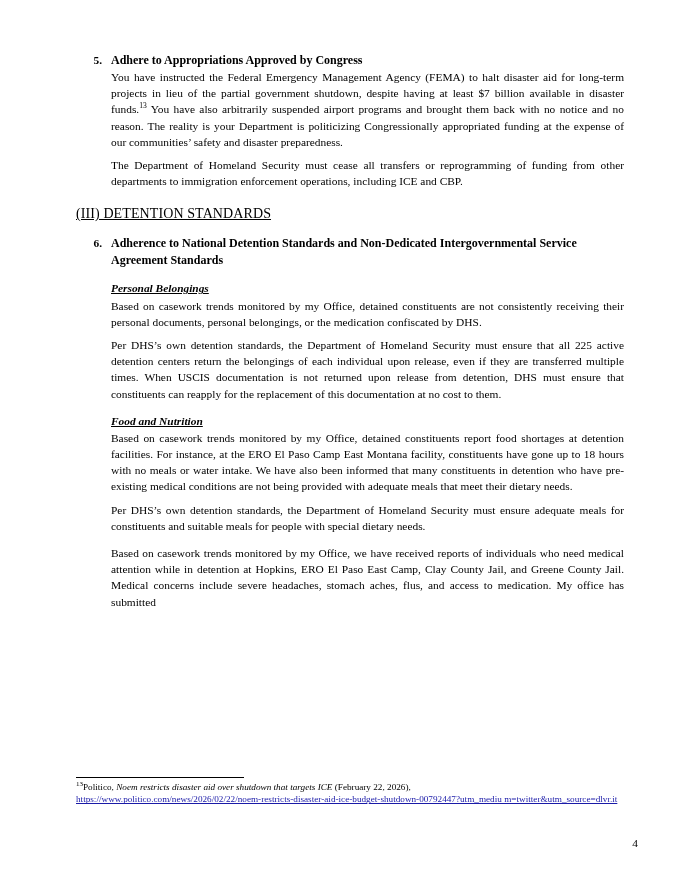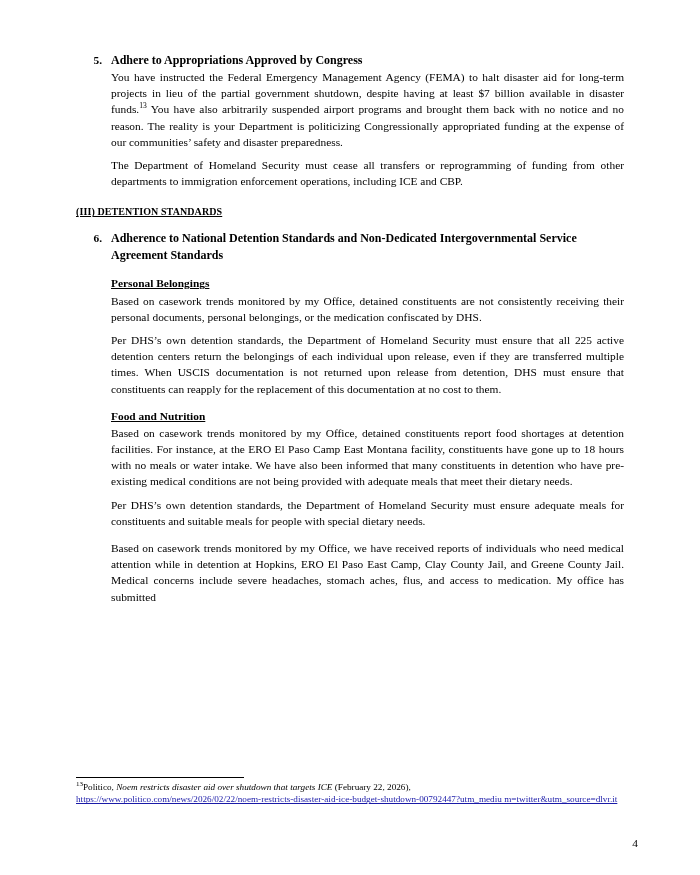--- a/index.html
+++ b/index.html
@@ -51,32 +51,33 @@
     line-height: 1.42;
     text-align: justify;
   }
   p.para + p.para {
     margin-top: 7px;
   }
   .gap {
     height: 11px;
   }
   .section-heading {
-    font-weight: bold;
-    font-size: 10px;
+    font-weight: normal;
+    font-size: 14px;
     text-decoration: underline;
     margin: 17px 0 13px 0;
     letter-spacing: 0.1px;
   }
   .sub-heading {
     font-weight: bold;
     font-size: 11.4px;
     text-decoration: underline;
     margin: 0 0 1px 0;
     line-height: 1.42;
+    font-style: italic;
   }
   sup {
     font-size: 7.6px;
     vertical-align: super;
     line-height: 0;
   }
   .footnote-wrap {
     position: absolute;
     left: 76px;
     right: 60px;

